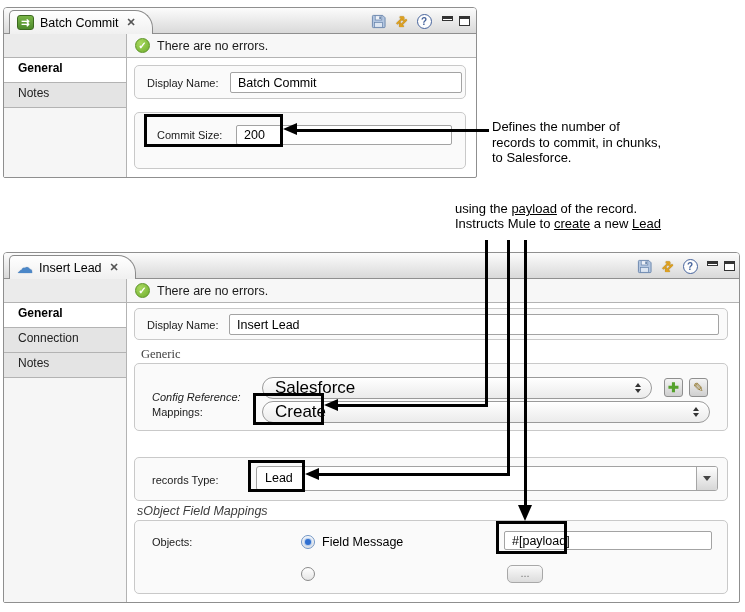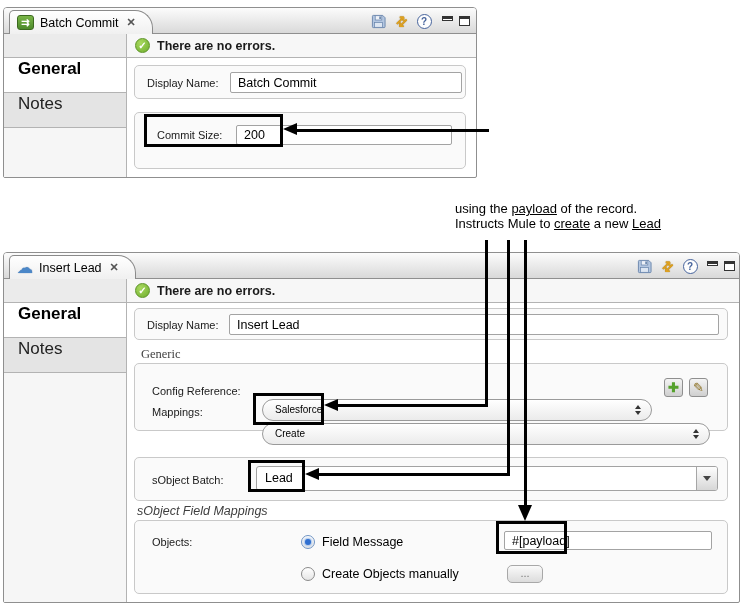--- a/index.html
+++ b/index.html
@@ -25,33 +25,33 @@
   .help-circle { width:15px; height:15px; border:1.6px solid #46639c; border-radius:50%; color:#46639c;
     font-size:10px; font-weight:bold; display:flex; align-items:center; justify-content:center; background:#fdfdfd; }
   .min-glyph { width:11px; height:5px; border:1px solid #333; border-top:3px solid #333; background:#fff; margin-top:-6px; }
   .max-glyph { width:11px; height:10px; border:1px solid #333; border-top:3px solid #333; background:#fff; }
   
   .statusrow { position:absolute; left:0; top:26px; right:0; height:24px; background:#f7f7f7; border-bottom:1px solid #b3b3b3; }
   .statusrow .corner { position:absolute; left:0; top:0; bottom:0; width:123px; background:#ebebeb; border-right:1px solid #b3b3b3; }
   .check-icon { position:absolute; left:131px; top:4px; width:15px; height:15px; border-radius:50%;
     background:radial-gradient(circle at 35% 30%, #a8d85e, #6fae2e); border:1px solid #5d9427;
     color:#fff; font-size:10px; font-weight:bold; line-height:13px; text-align:center; }
-  .status-text { position:absolute; left:153px; top:0; height:24px; line-height:24px; font-size:12.5px; color:#1a1a1a;font-weight:bold; }
+  .status-text { position:absolute; left:153px; top:0; height:24px; line-height:24px; font-size:12.5px; color:#1a1a1a; }
   
   .sidebar { position:absolute; left:0; top:50px; bottom:0; width:123px; background:#f6f6f6; border-right:1px solid #b3b3b3; }
-  .side-item { height:35px; line-height:21px; padding-left:14px; font-size:17px; border-bottom:1px solid #b3b3b3; background:#e4e4e4; color:#222; }
+  .side-item { height:25px; line-height:21px; padding-left:14px; font-size:12px; border-bottom:1px solid #b3b3b3; background:#e4e4e4; color:#222; }
   .side-item.active { background:#ffffff; font-weight:bold; color:#000; }
   
   .group { position:absolute; background:#fafafa; border:1px solid #c9c9c9; border-radius:5px; }
   .fld-label { position:absolute; font-size:11px; color:#1a1a1a; white-space:nowrap; }
   .section-label { position:absolute; font-size:12.5px; color:#3f3f3f; white-space:nowrap; }
   .text-input { position:absolute; border:1px solid #a3a3a3; background:#fff; font-family:"Liberation Sans",sans-serif;
     font-size:12.5px; color:#000; padding:0 4px 0 7px; border-radius:2px; }
   .combo { position:absolute; background:linear-gradient(#ffffff,#ebebeb); border:1px solid #9a9a9a; border-radius:11px;
-    font-size:10px; color:#000; line-height:20px; padding-left:12px; box-shadow:inset 0 1px 0 #fff;margin-top:22px; }
+    font-size:17px; color:#000; line-height:20px; padding-left:12px; box-shadow:inset 0 1px 0 #fff; }
   .spin { position:absolute; right:10px; top:50%; transform:translateY(-50%); display:flex; flex-direction:column; gap:2px; }
   .spin i { display:block; width:0; height:0; border-left:3.5px solid transparent; border-right:3.5px solid transparent; }
   .spin .up { border-bottom:4px solid #333; }
   .spin .dn { border-top:4px solid #333; }
   .combo-edit { position:absolute; background:#fff; border:1px solid #a3a3a3; border-radius:3px; font-size:12.5px; color:#000; line-height:23px; padding-left:8px; }
   .ddbtn { position:absolute; right:0; top:0; bottom:0; width:21px; background:linear-gradient(#fdfdfd,#d7d7d7);
     border-left:1px solid #a6a6a6; border-radius:0 2px 2px 0; display:flex; align-items:center; justify-content:center; }
   .ddbtn i { width:0; height:0; border-left:4px solid transparent; border-right:4px solid transparent; border-top:5px solid #444; }
   .sq-btn { position:absolute; width:19px; height:19px; background:linear-gradient(#f4f4f4,#cfcfcf); border:1px solid #8f8f8f;
     border-radius:3px; display:flex; align-items:center; justify-content:center; font-size:12px; }
@@ -125,20 +125,25 @@
 
     <div class="group" style="left:130px; top:104px; width:332px; height:57px;">
       <input class="text-input" style="left: 101px; top: 12px; width: 216px; height: 20px;" value="200">
       <div class="fld-label" style="left:22px; top:12px; height:20px; line-height:20px;">Commit Size:</div>
     </div>
   </div>
 
   <div class="ann-box" style="left:144px; top:114px; width:139px; height:33px;"></div>
   <div class="head-left" style="left:283px; top:123px;"></div>
   <div class="hline" style="left:297px; top:129px; width:192px;"></div>
+  <div class="ann-text" style="left:492px; top:119px;">
+    <div>Defines the number of</div>
+    <div>records to commit, in chunks,</div>
+    <div>to Salesforce.</div>
+  </div>
 
   <div class="ann-text" style="left:455px; top:202px; line-height:14.5px;">
     <div><span>using the </span><span class="u">payload</span><span> of the record.</span></div>
     <div><span>Instructs Mule to </span><span class="u">create</span><span> a new </span><span class="u">Lead</span></div>
   </div>
 
   <div class="vline" style="left:485px; top:240px; height:167px;"></div>
   <div class="hline" style="left:338px; top:404px; width:150px;"></div>
   <div class="head-left" style="left:324px; top:399px;"></div>
 
@@ -183,31 +188,32 @@
     </div>
 
     <div class="statusrow">
       <div class="corner"></div>
       <div class="check-icon">✓</div>
       <div class="status-text">There are no errors.</div>
     </div>
 
     <div class="sidebar">
       <div class="side-item active">General</div>
+      <div class="side-item">Connection</div>
       <div class="side-item">Notes</div>
     </div>
 
     <div class="group" style="left:130px; top:55px; width:594px; height:32px;">
       <div class="fld-label" style="left:12px; top:0; height:32px; line-height:32px;">Display Name:</div>
       <input class="text-input" style="left: 94px; top: 5px; width: 490px; height: 21px;" value="Insert Lead">
     </div>
 
     <div class="section-label" style="left:137px; top:94px;font-family:Liberation Serif, serif;">Generic</div>
     <div class="group" style="left:130px; top:110px; width:594px; height:68px;">
-      <div class="fld-label" style="left:17px; top:16px; height:22px; line-height:22px;">Config Reference:</div>
+      <div class="fld-label" style="left:17px; top:22px; height:22px; line-height:22px;font-style:italic;">Config Reference:</div>
       <div class="combo" style="left:127px; top:13px; width:390px; height:22px;">
         <span>Salesforce</span>
         <span class="spin">
             <i class="up"></i>
             <i class="dn"></i>
           </span>
       </div>
       <div class="sq-btn" style="left:529px; top:14px;">
         <span class="plus-glyph">✚</span>
       </div>
@@ -219,34 +225,33 @@
         <span>Create</span>
         <span class="spin">
             <i class="up"></i>
             <i class="dn"></i>
           </span>
       </div>
     </div>
 
     <div class="section-label" style="left:135px; top:188px;margin-top:29px;">Information</div>
     <div class="group" style="left:130px; top:204px; width:594px; height:44px;">
-      <div class="fld-label" style="left:17px; top:11px; height:22px; line-height:22px;">sObject Batch:</div>
+      <div class="fld-label" style="left:17px; top:11px; height:22px; line-height:22px;">records Type:</div>
       <div class="combo-edit" style="left:121px; top:8px; width:462px; height:25px;">
         <span>Lead</span>
         <span class="ddbtn">
             <i></i>
           </span>
       </div>
     </div>
 
     <div class="section-label" style="left:133px; top:251px;font-style:italic;">sObject Field Mappings</div>
     <div class="group" style="left:130px; top:267px; width:594px; height:74px;">
       <div class="fld-label" style="left:17px; top:10px; height:22px; line-height:22px;">Objects:</div>
       <div class="radio sel" style="left:166px; top:14px;"></div>
       <div class="radio-label" style="left:187px; top:10px; height:22px; line-height:22px;">Field Message</div>
       <input class="text-input" style="left: 369px; top: 10px; width: 208px; height: 19px;" value="#[payload]">
       <div class="radio" style="left:166px; top:46px;"></div>
-      <div class="radio-label" style="left:187px; top:42px; height:22px; line-height:22px;">Create Objects manually</div>
       <div class="ellipsis-btn" style="left:372px; top:44px;">...</div>
     </div>
   </div>
 
 </div>
 
 </body></html>

